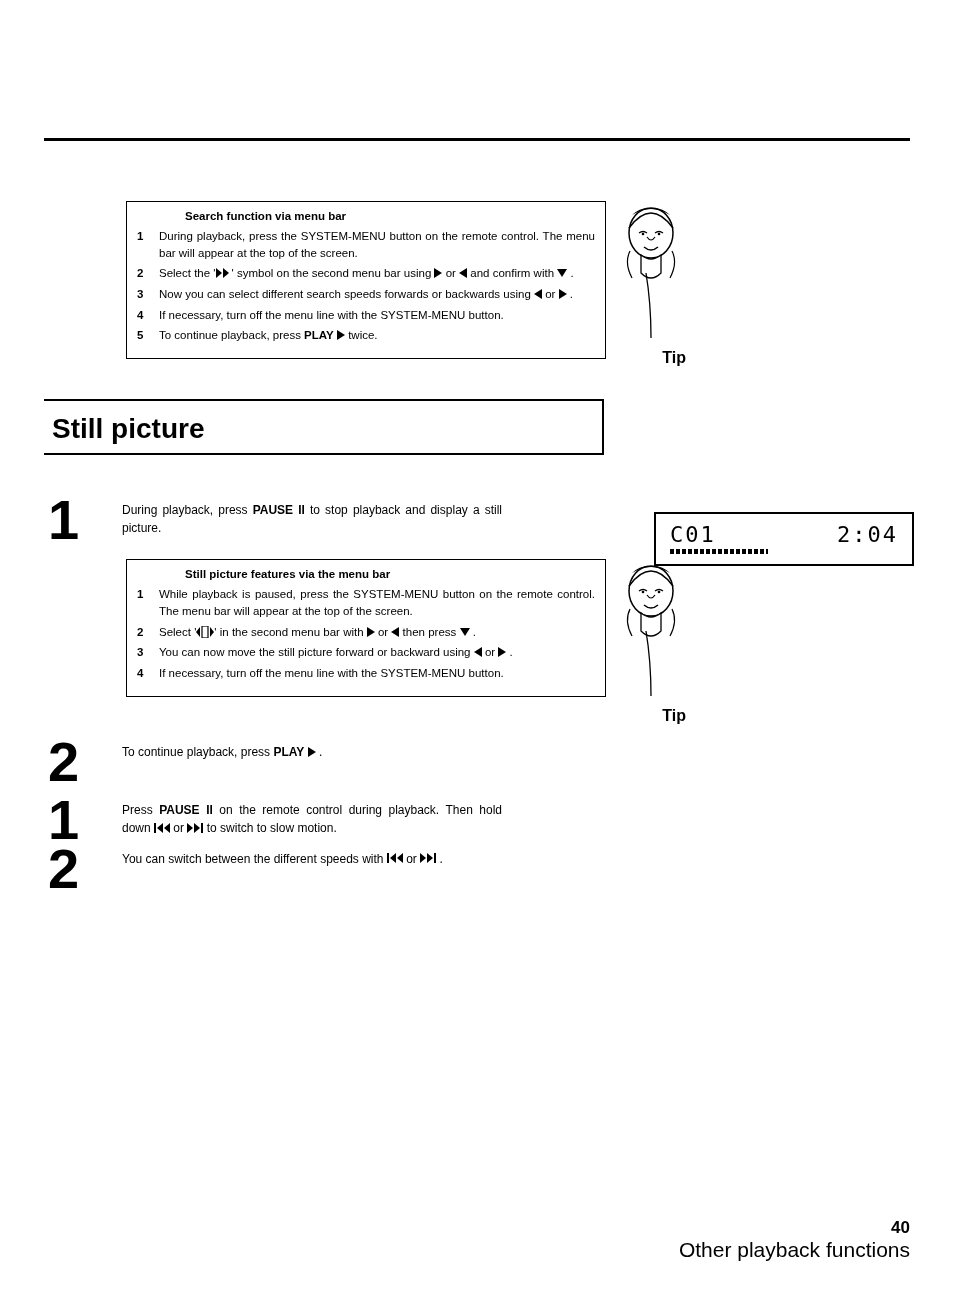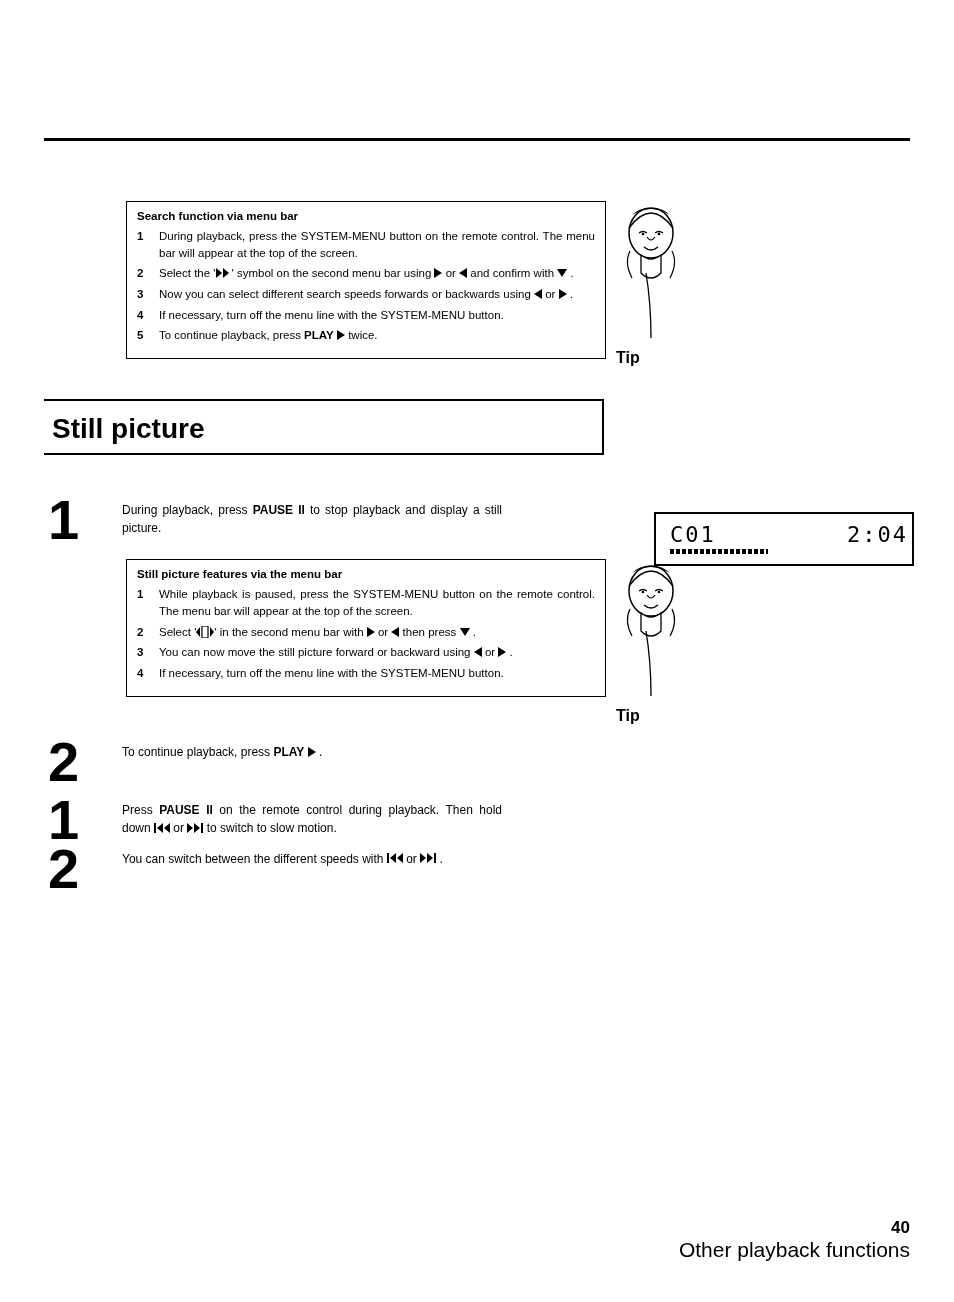--- a/index.html
+++ b/index.html
@@ -28,20 +28,21 @@
     margin-bottom: 40px;
   }
   .tip-box {
     border: 1px solid #000;
     padding: 8px 10px 10px 10px;
     font-size: 11.5px;
   }
   .tip-box-title {
     font-weight: bold;
     margin-bottom: 6px;
+    margin-left: 48px;
   }
   .tip-list {
     list-style: none;
   }
   .tip-list li {
     display: flex;
     margin-bottom: 4px;
     line-height: 1.45;
     text-align: justify;
   }
@@ -53,21 +54,21 @@
   .tip-text {
     flex: 1;
     text-align: justify;
   }
   .tip-text .bold { font-weight: normal; }
   .face-tip {
     position: absolute;
     right: -80px;
     top: 2px;
     width: 70px;
-    text-align: left;
+    text-align: right;
   }
   .face-tip svg { display: block; margin: 0 auto; }
   .face-tip .tip-label {
     font-weight: bold;
     margin-top: 6px;
     font-size: 16px;
   }
   .section-heading {
     border: 2px solid #000;
     border-left: none;
@@ -97,21 +98,21 @@
     padding-top: 6px;
     width: 380px;
     text-align: justify;
   }
   .display {
     position: absolute;
     right: 40px;
     top: 512px;
     width: 260px;
     border: 2px solid #000;
-    padding: 8px 4px 10px 14px;
+    padding: 8px 14px 10px 14px;
   }
   .display-row {
     display: flex;
     justify-content: space-between;
     font-family: 'Courier New', monospace;
     font-size: 22px;
     letter-spacing: 2px;
   }
   .display-bar {
     height: 5px;

